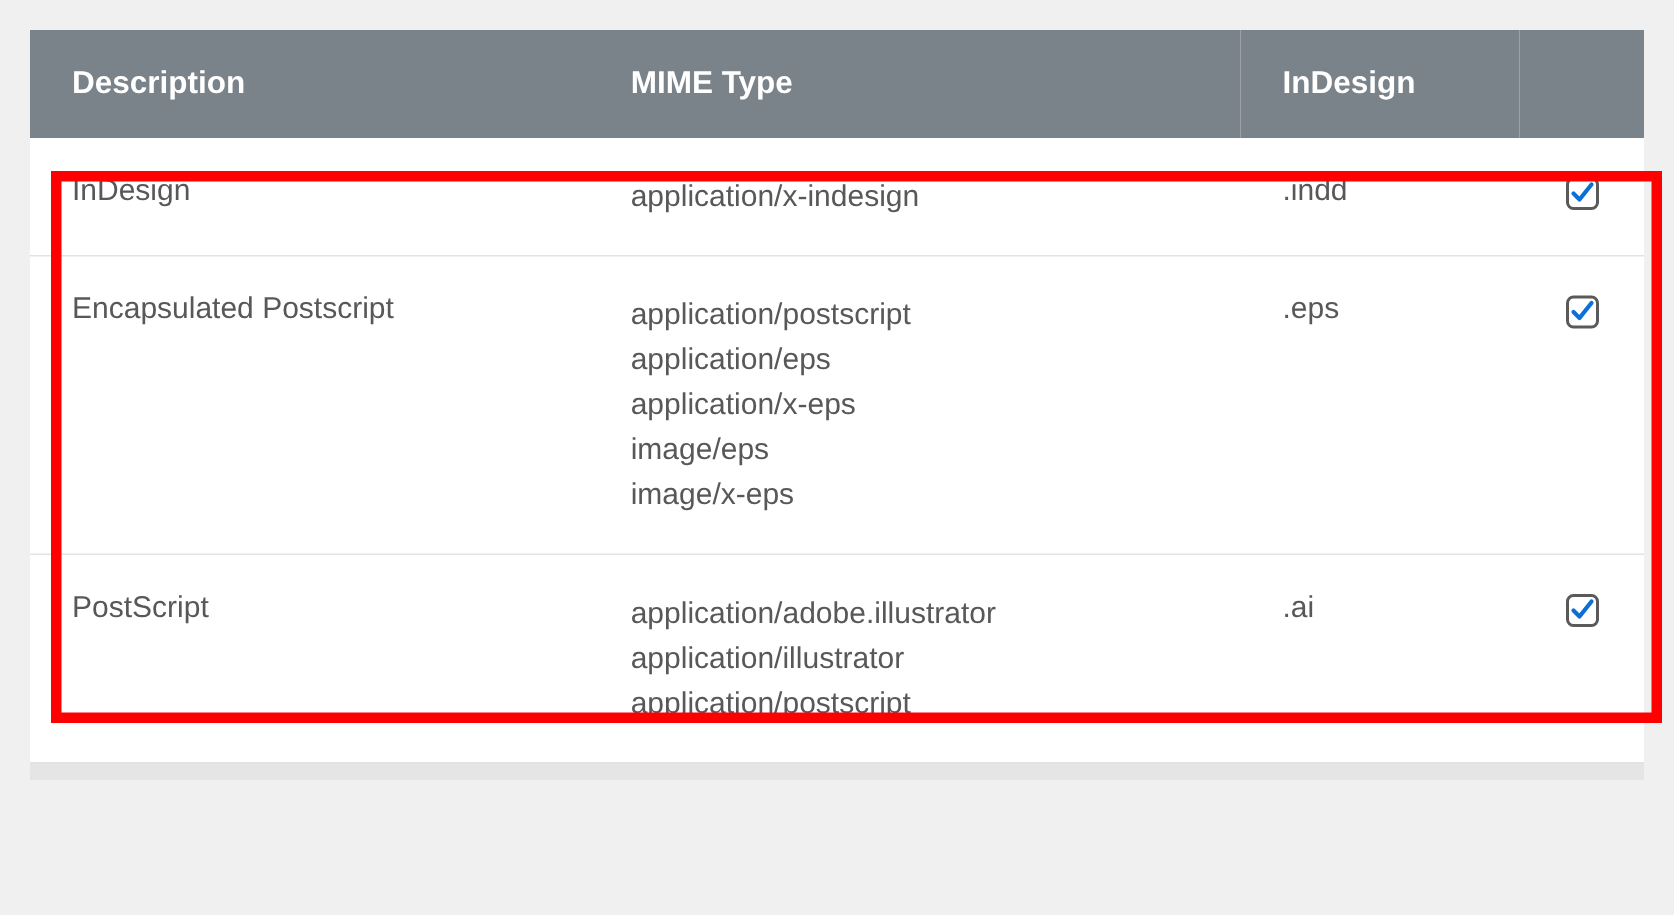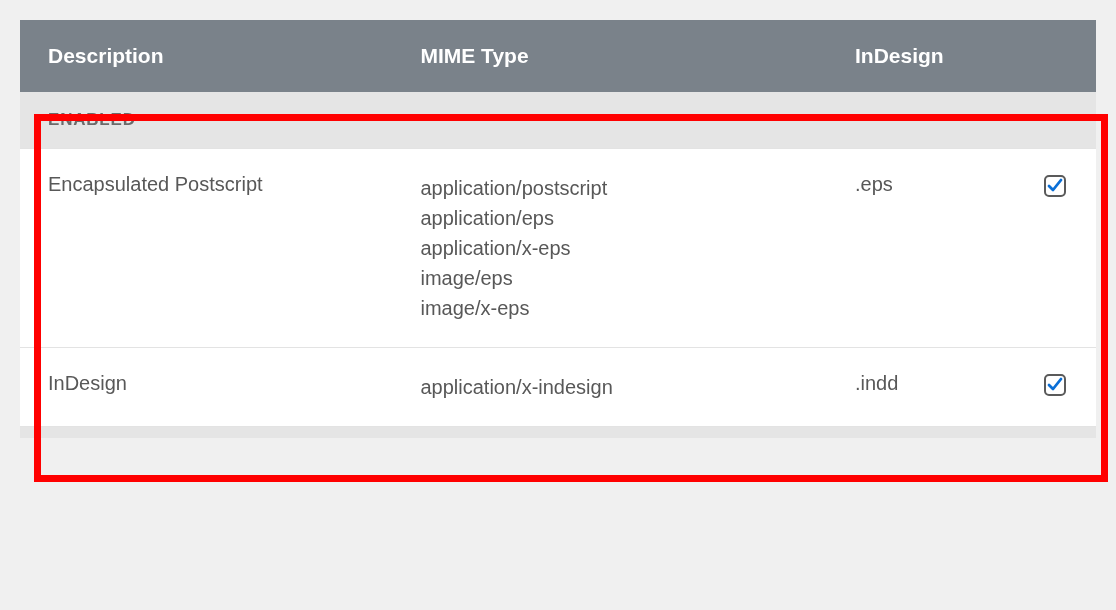--- a/index.html
+++ b/index.html
@@ -87,44 +87,53 @@
   <table class="table">
     <thead class="table-header">
       <tr>
         <th class="col-desc">Description</th>
         <th class="col-mime">MIME Type</th>
         <th class="col-ext">InDesign</th>
         <th class="col-check"></th>
       </tr>
     </thead>
     <tbody id="tbody">
-      <tr class="section-row">
-        <td colspan="4">ENABLED</td>
-      </tr>
 
     <tr class="data-row">
+          <td>InDesign</td>
+          <td>
+            <span class="mime-line">application/x-indesign</span>
+          </td>
+          <td>.indd</td>
+          <td class="col-check" style="text-align: center;"><span class="checkbox"><svg viewBox="0 0 20 20">
+                <path d="M4 10 L8 14 L16 4" fill="none" stroke="#0b6fd6" stroke-width="2.8" stroke-linecap="round" stroke-linejoin="round"></path>
+              </svg></span></td>
+        </tr>
+        <tr class="data-row">
           <td>Encapsulated Postscript</td>
           <td>
             <span class="mime-line">application/postscript</span>
             <span class="mime-line">application/eps</span>
             <span class="mime-line">application/x-eps</span>
             <span class="mime-line">image/eps</span>
             <span class="mime-line">image/x-eps</span>
           </td>
           <td>.eps</td>
           <td class="col-check" style="text-align: center;"><span class="checkbox"><svg viewBox="0 0 20 20">
                 <path d="M4 10 L8 14 L16 4" fill="none" stroke="#0b6fd6" stroke-width="2.8" stroke-linecap="round" stroke-linejoin="round"></path>
               </svg></span></td>
         </tr>
         <tr class="data-row">
-          <td>InDesign</td>
+          <td>PostScript</td>
           <td>
-            <span class="mime-line">application/x-indesign</span>
+            <span class="mime-line">application/adobe.illustrator</span>
+            <span class="mime-line">application/illustrator</span>
+            <span class="mime-line">application/postscript</span>
           </td>
-          <td>.indd</td>
+          <td>.ai</td>
           <td class="col-check" style="text-align: center;"><span class="checkbox"><svg viewBox="0 0 20 20">
                 <path d="M4 10 L8 14 L16 4" fill="none" stroke="#0b6fd6" stroke-width="2.8" stroke-linecap="round" stroke-linejoin="round"></path>
               </svg></span></td>
         </tr>
       </tbody>
   </table>
   <div class="footer-stub"></div>
   <div class="highlight-pos1"></div>
 </div>
 

